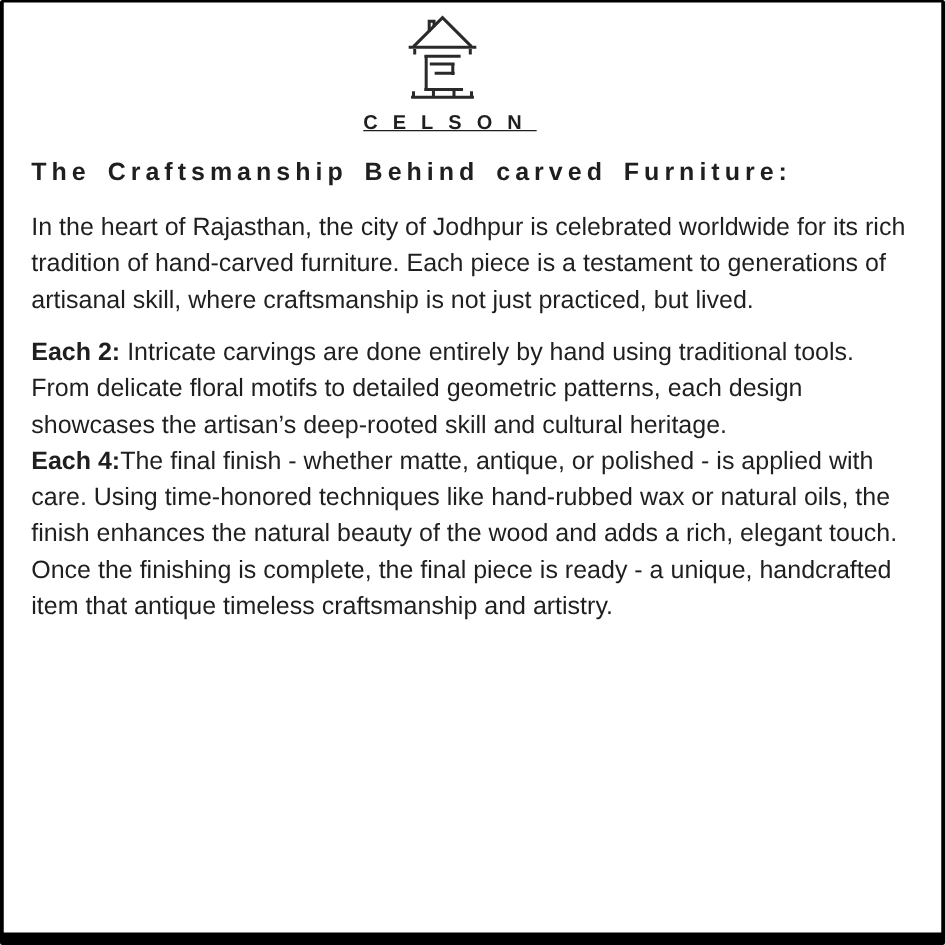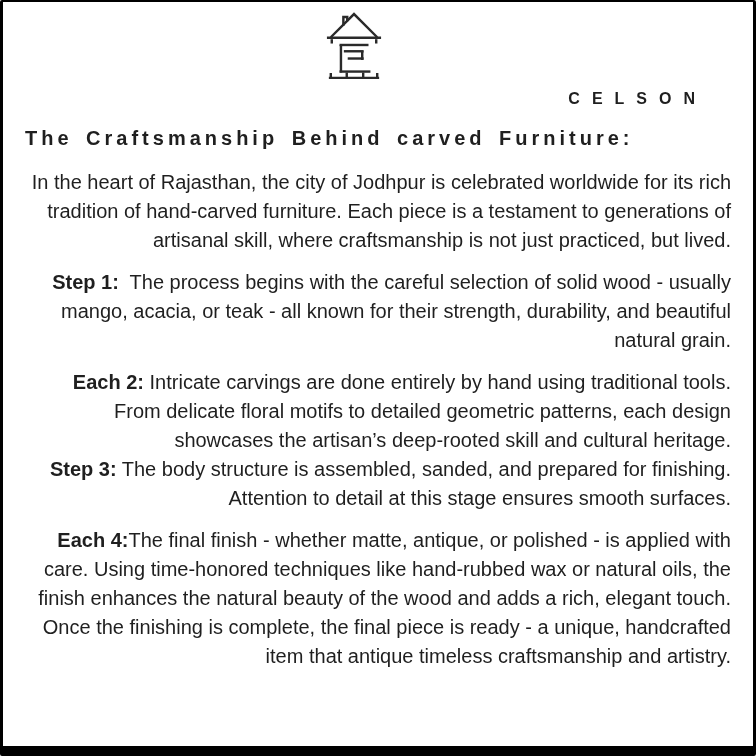--- a/index.html
+++ b/index.html
@@ -17,21 +17,22 @@
     border-top-width: 2px;
     border-bottom-width: 10px;
     border-radius: 2px;
     padding: 4px 22px 0 22px;
     overflow: hidden;
     color: var(--color-text, #1f1f1f);
   }
   .brand-block {
     position: relative;
     left: -24px;
-    text-align: right;
+    text-align: center;
+    text-decoration: underline;
   }
   .brand-logo {
     display: block;
     margin: 2px auto 6px auto;
   }
   .brand-name {
     font-size: 16px;
     font-weight: bold;
     letter-spacing: 12px;
     text-indent: 12px; 
@@ -42,21 +43,21 @@
     margin: 13px 0 0 0;
     font-size: 20px;
     font-weight: bold;
     letter-spacing: 4px;
     word-spacing: 4px;
     line-height: 28px;
     color: var(--color-text, #1f1f1f);
   }
   .para {
     margin: 0 0 13px 0;
-    text-align: right;
+    text-align: left;
     font-size: 20px;
     line-height: 29px;
     white-space: pre-wrap;
     color: var(--color-text, #1f1f1f);
   }
   .para.first {
     margin-top: 16px;
   }
   .para.tight {
     margin-bottom: 0;
@@ -91,23 +92,21 @@
         <path d="M108 144 V134"></path>
       </g>
     </svg>
     <div class="brand-name">CELSON</div>
   </div>
 
   <h1 class="page-title">The Craftsmanship Behind carved Furniture:</h1>
 
   <p class="para first"><span>In the heart of Rajasthan, the city of Jodhpur is celebrated worldwide for its rich tradition of hand-carved furniture. Each piece is a testament to generations of artisanal skill, where craftsmanship is not just practiced, but lived.</span></p>
 
-  <p class="para"><span class="step-label">Step 1:</span><span>  The process begins with the careful selection of solid wood - usually mango, acacia, or teak - all known for their strength, durability, and beautiful natural grain.</span></p>
 
   <p class="para tight"><span class="step-label">Each 2:</span><span> Intricate carvings are done entirely by hand using traditional tools. From delicate floral motifs to detailed geometric patterns, each design showcases the artisan’s deep-rooted skill and cultural heritage.</span></p>
 
-  <p class="para"><span class="step-label">Step 3:</span><span> The body structure is assembled, sanded, and prepared for finishing. Attention to detail at this stage ensures smooth surfaces.</span></p>
 
   <p class="para tight"><span class="step-label">Each 4:</span><span>The final finish - whether matte, antique, or polished - is applied with care. Using time-honored techniques like hand-rubbed wax or natural oils, the finish enhances the natural beauty of the wood and adds a rich, elegant touch.</span></p>
 
   <p class="para tight"><span>Once the finishing is complete, the final piece is ready - a unique, handcrafted item that antique timeless craftsmanship and artistry.</span></p>
 
 </div>
 
 </body></html>

